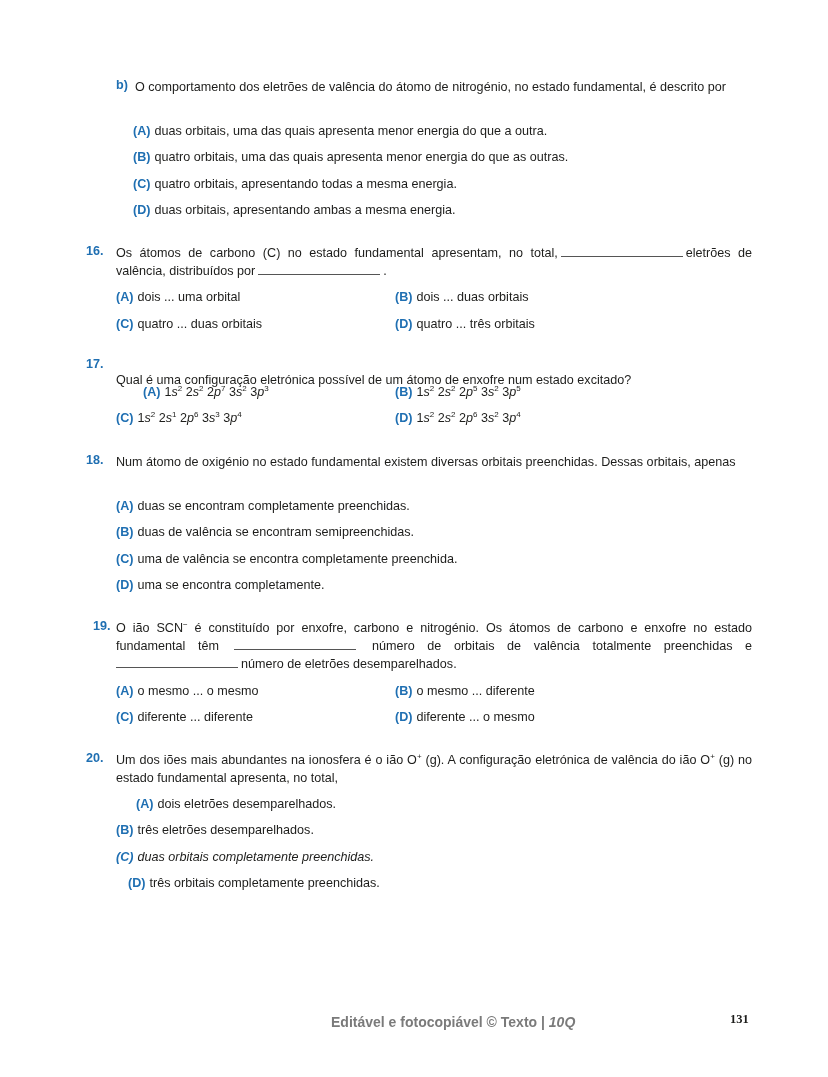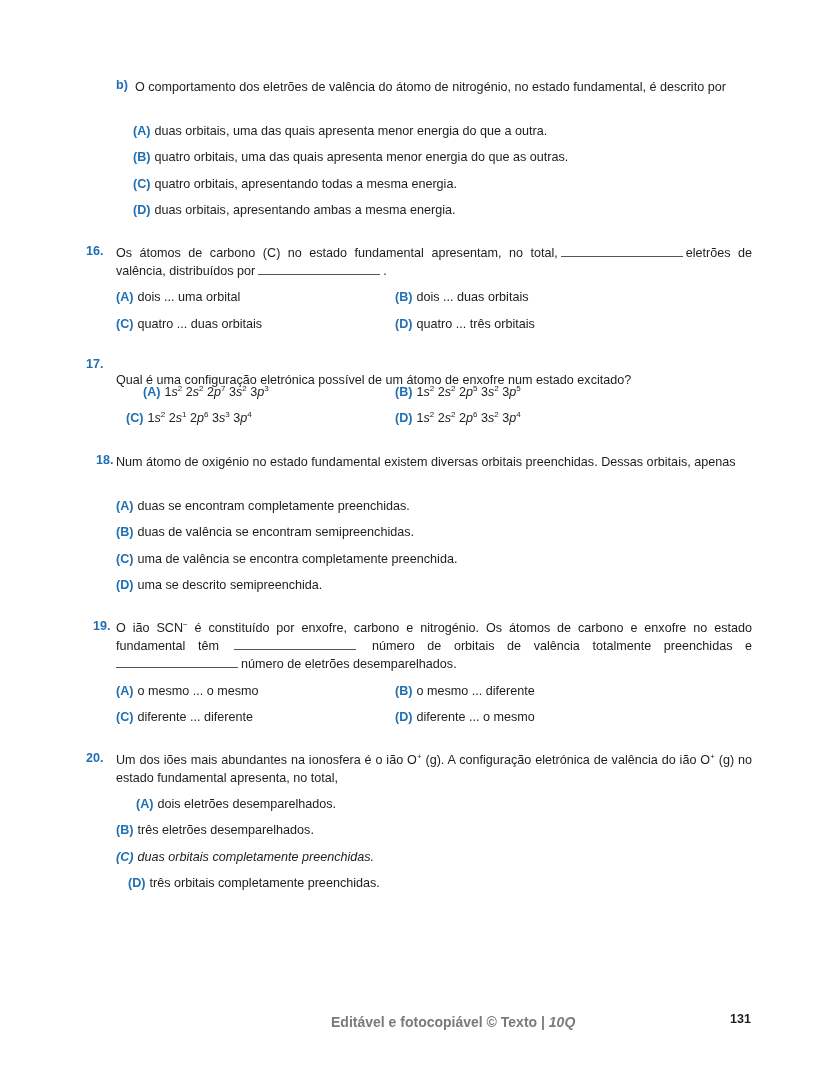--- a/index.html
+++ b/index.html
@@ -35,21 +35,21 @@
   }
   sup { font-size: 8px; vertical-align: 5px; line-height: 0; }
   i { font-style: italic; }
   .footer {
     position: absolute; top: 1014px; left: 331px;
     font-size: 14px; color: #7a7a7a; font-weight: bold;
   }
   .footer i { font-weight: bold; }
   .pagenum {
     position: absolute; top: 1012px; left: 730px;
-    font-size: 12.5px; font-weight: bold; color: #1d1d1b;
+    font-size: 12.5px; font-weight: bold; color: #1d1d1b; font-family: Liberation Serif, serif;
   }
 </style>
 </head>
 <body>
 
 <div class="page">
 
   <div class="q">
     <span class="sub-label" style="top:78px;">b)</span>
     <div class="stem sub" style="top:78px;">O comportamento dos eletrões de valência do átomo de nitrogénio, no estado fundamental, é descrito por</div>
@@ -89,42 +89,42 @@
 
   <div class="q">
     <span class="qnum" style="top:357px;">17.</span>
     <div class="stem" style="top:371px;">Qual é uma configuração eletrónica possível de um átomo de enxofre num estado excitado?</div>
     <div class="opt" style="left:103px; top:383px;margin-left:40px;">
       <span class="lbl">(A)</span><span class="config">1<i>s</i><sup>2</sup> 2<i>s</i><sup>2</sup> 2<i>p</i><sup>7</sup> 3<i>s</i><sup>2</sup> 3<i>p</i><sup>3</sup></span>
     </div>
     <div class="opt" style="left:395px; top:383px;">
       <span class="lbl">(B)</span><span class="config">1<i>s</i><sup>2</sup> 2<i>s</i><sup>2</sup> 2<i>p</i><sup>5</sup> 3<i>s</i><sup>2</sup> 3<i>p</i><sup>5</sup></span>
     </div>
-    <div class="opt" style="left:116px; top:409px;margin-left:10px;">
+    <div class="opt" style="left:116px; top:409px;">
       <span class="lbl">(C)</span><span class="config">1<i>s</i><sup>2</sup> 2<i>s</i><sup>1</sup> 2<i>p</i><sup>6</sup> 3<i>s</i><sup>3</sup> 3<i>p</i><sup>4</sup></span>
     </div>
     <div class="opt" style="left:395px; top:409px;">
       <span class="lbl">(D)</span><span class="config">1<i>s</i><sup>2</sup> 2<i>s</i><sup>2</sup> 2<i>p</i><sup>6</sup> 3<i>s</i><sup>2</sup> 3<i>p</i><sup>4</sup></span>
     </div>
   </div>
 
   <div class="q">
-    <span class="qnum" style="top:453px;margin-left:10px;">18.</span>
+    <span class="qnum" style="top:453px;">18.</span>
     <div class="stem" style="top:453px;">Num átomo de oxigénio no estado fundamental existem diversas orbitais preenchidas. Dessas orbitais, apenas</div>
     <div class="opt" style="left:116px; top:497px;">
       <span class="lbl">(A)</span><span>duas se encontram completamente preenchidas.</span>
     </div>
     <div class="opt" style="left:116px; top:523px;">
       <span class="lbl">(B)</span><span>duas de valência se encontram semipreenchidas.</span>
     </div>
     <div class="opt" style="left:116px; top:550px;">
       <span class="lbl">(C)</span><span>uma de valência se encontra completamente preenchida.</span>
     </div>
     <div class="opt" style="left:116px; top:576px;">
-      <span class="lbl">(D)</span><span>uma se descrito semipreenchida.</span>
+      <span class="lbl">(D)</span><span>uma se encontra completamente.</span>
     </div>
   </div>
 
   <div class="q">
     <span class="qnum" style="top:619px;margin-left:7px;">19.</span>
     <div class="stem" style="top:619px;">
       <span>O ião SCN</span><sup>−</sup><span> é constituído por enxofre, carbono e nitrogénio. Os átomos de carbono e enxofre no estado fundamental têm</span>
       <span class="blank"></span>
       <span>número de orbitais de valência totalmente preenchidas e</span>
       <span class="blank" style="margin-left:0;"></span><span>número de eletrões desemparelhados.</span>

